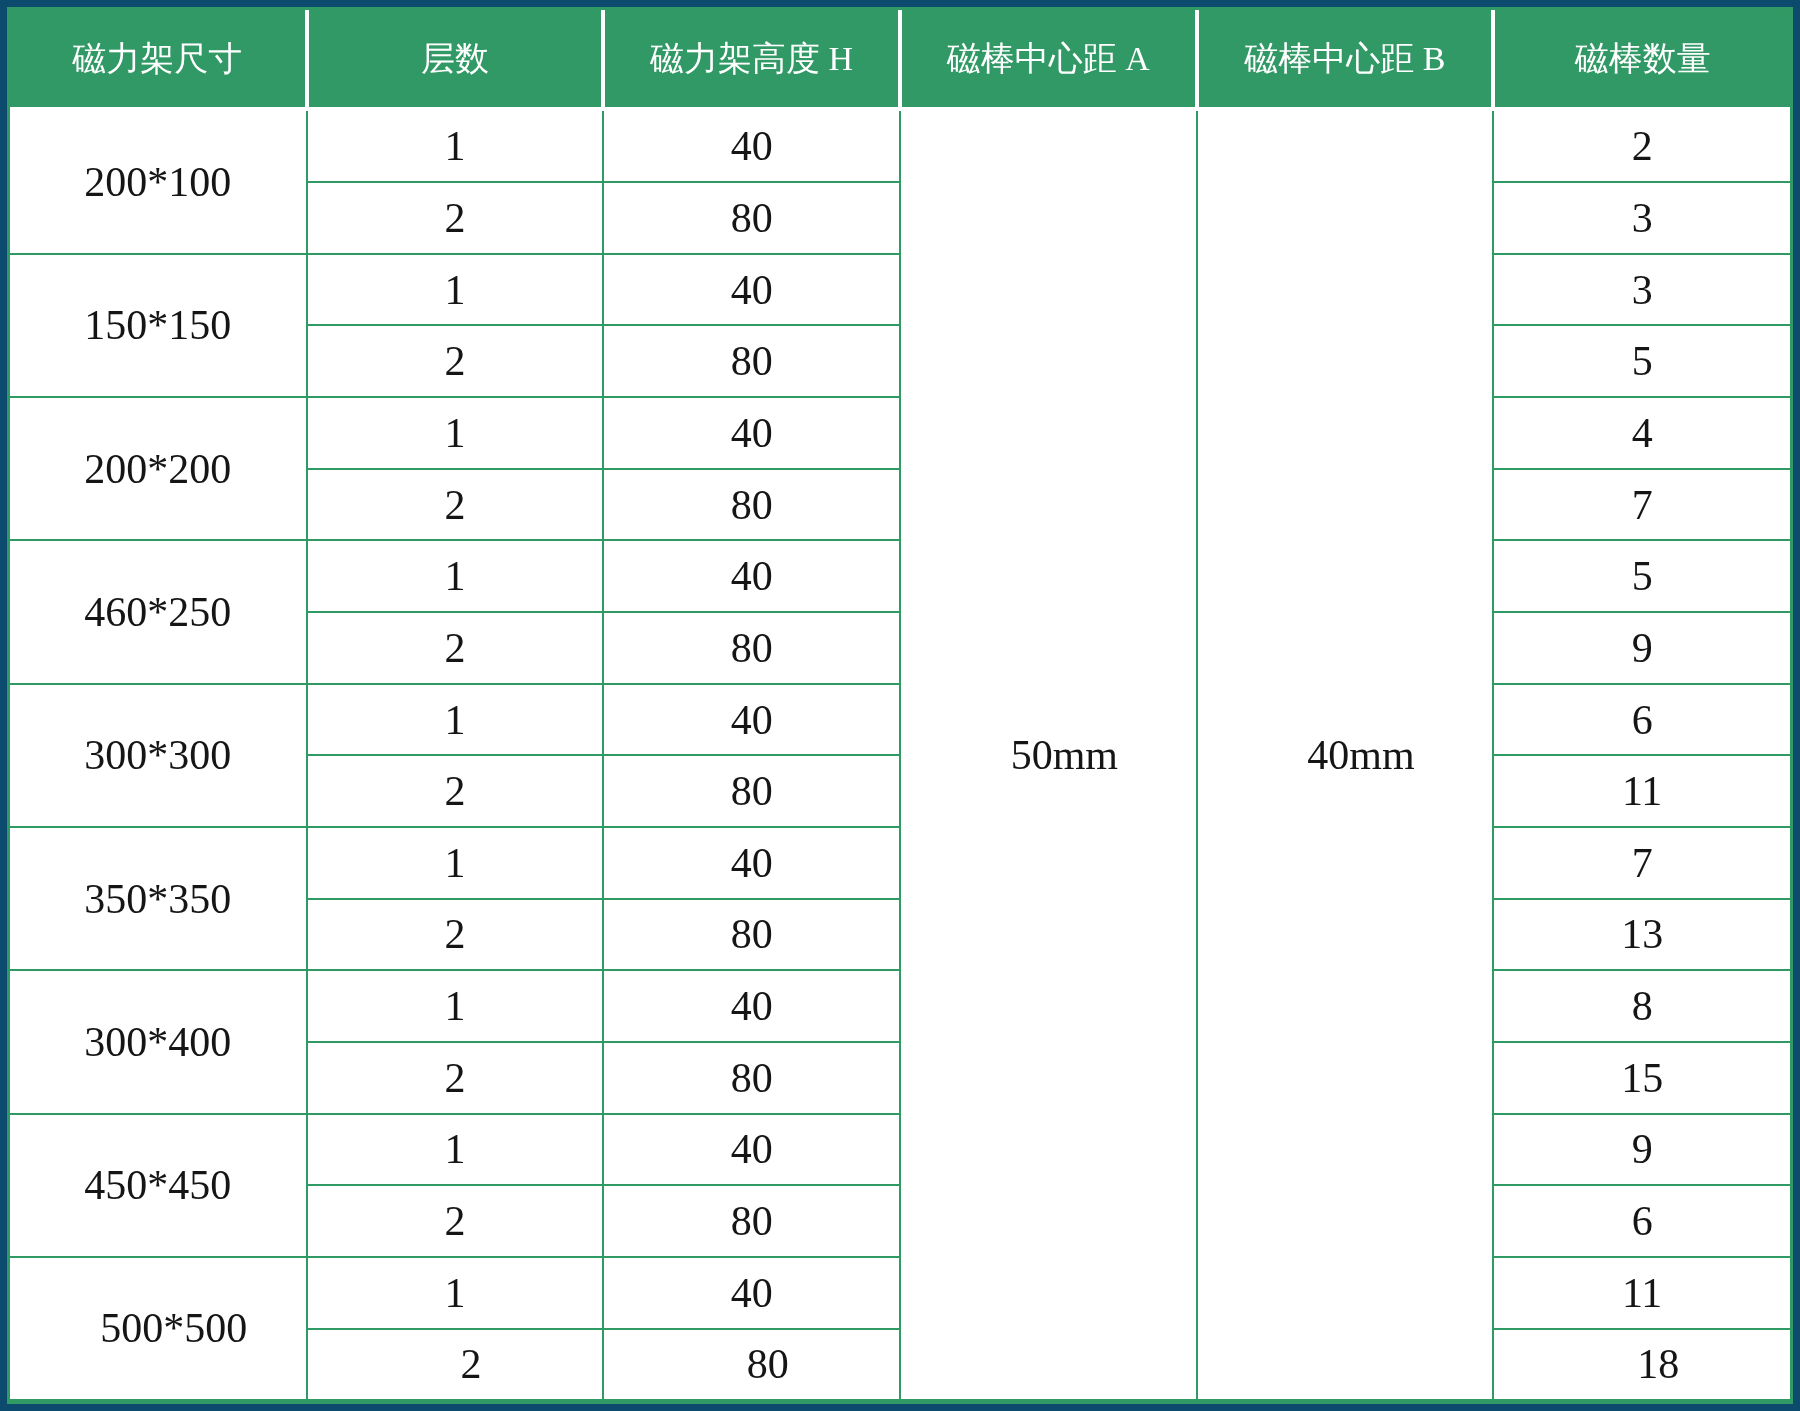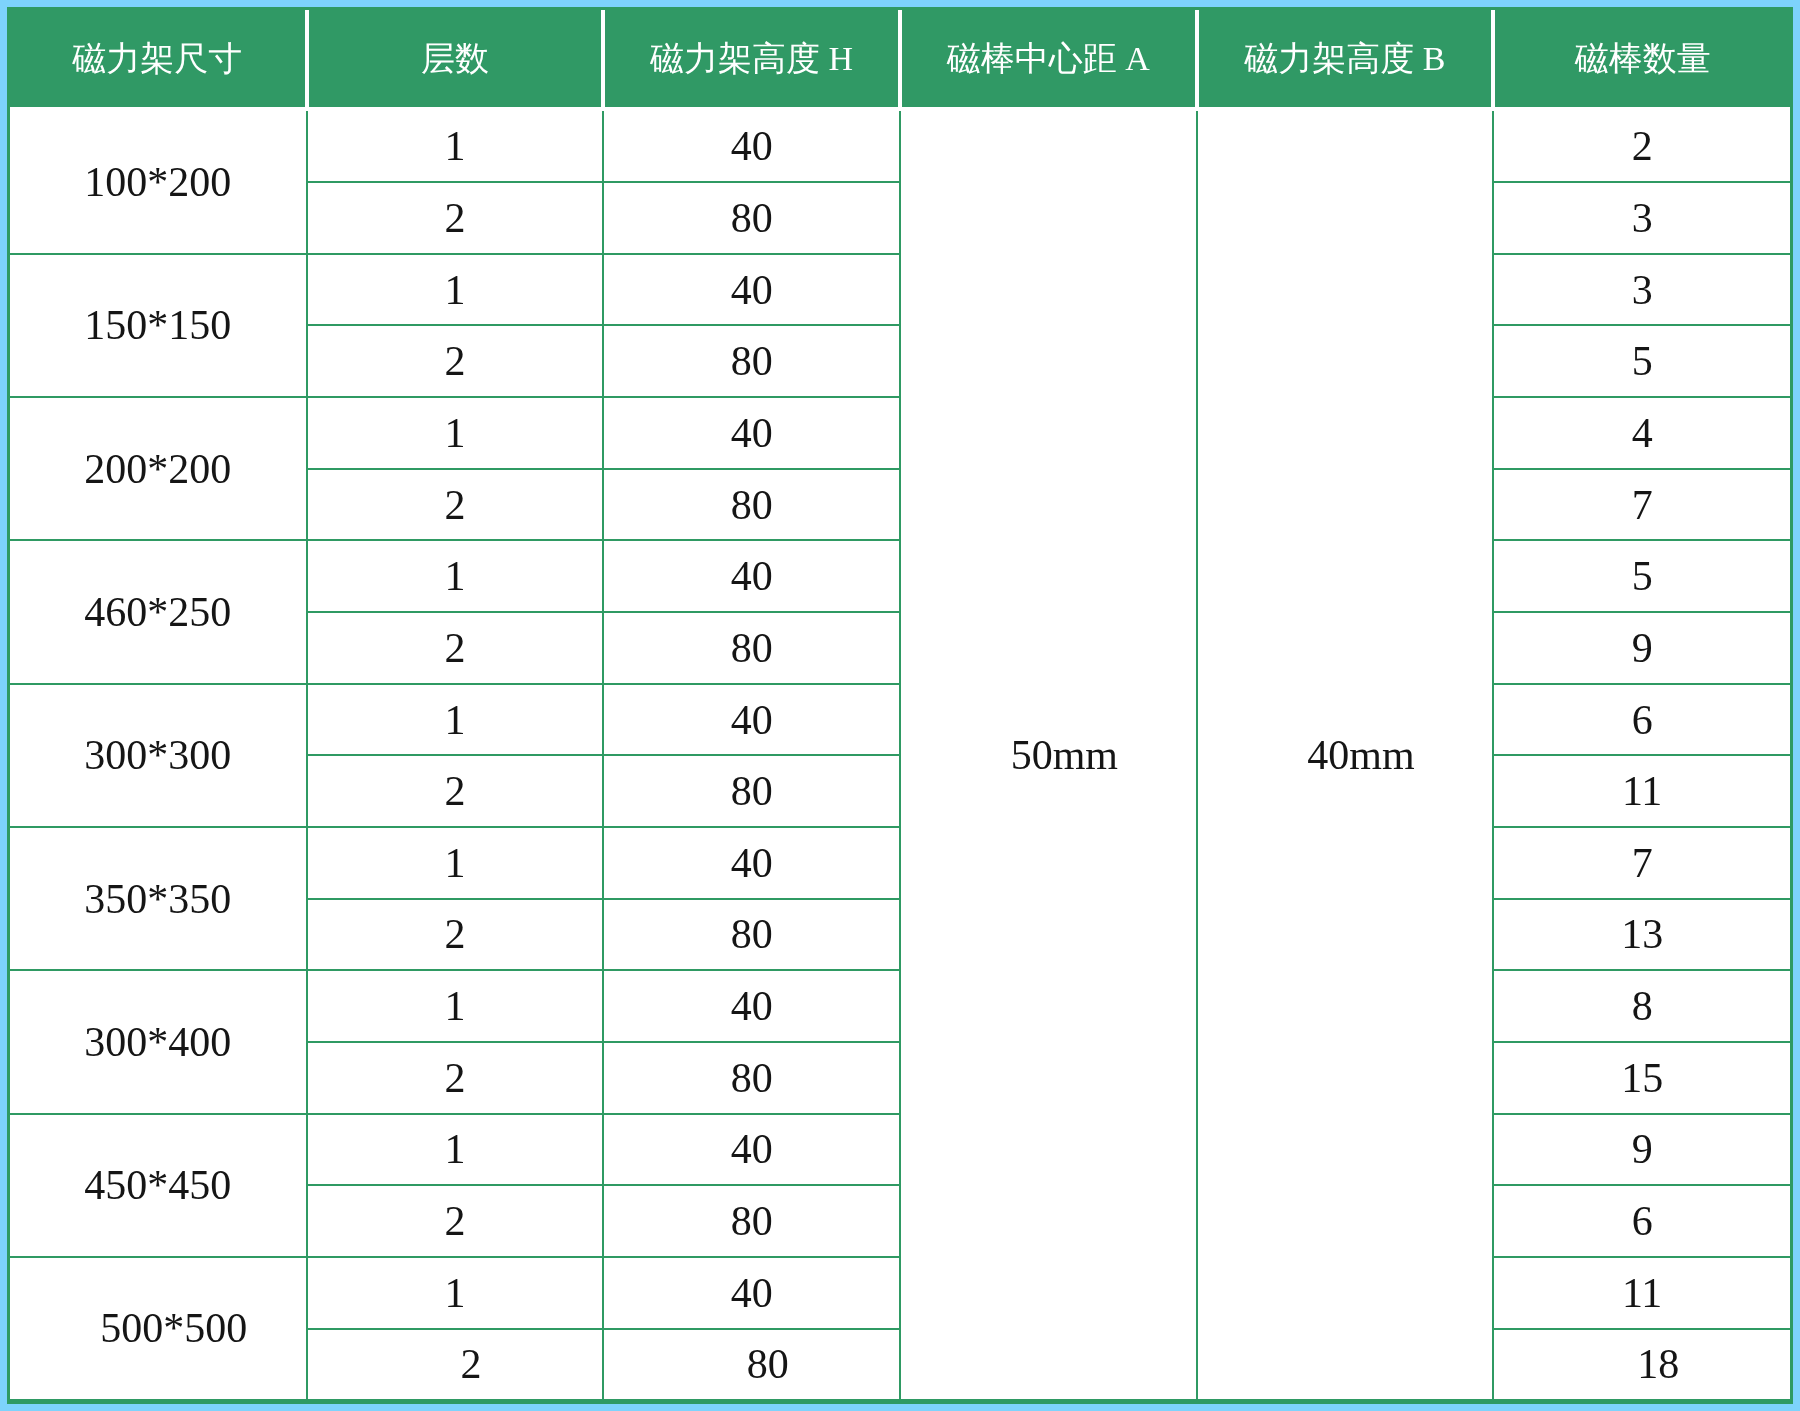--- a/index.html
+++ b/index.html
@@ -4,21 +4,21 @@
 <style>
   html, body {
     margin: 0;
     padding: 0;
     background: #ffffff;
   }
   .page {
     position: relative;
     width: 1800px;
     height: 1411px;
-    background: #7dd3fc;
+    background: #0c4a6e;
     font-family: "Liberation Serif", "DejaVu Serif", serif;
   }
   .table-frame {
     position: absolute;
     left: 7px;
     top: 7px;
     width: 1780px;
     height: 1389px;
     border: 3px solid #2f9a63;
     border-bottom-width: 5px;
@@ -69,27 +69,27 @@
 
 <div class="page">
   <div class="table-frame">
     <table class="spec">
       <thead>
         <tr>
           <th>磁力架尺寸</th>
           <th>层数</th>
           <th>磁力架高度 H</th>
           <th>磁棒中心距 A</th>
-          <th>磁力架高度 B</th>
+          <th>磁棒中心距 B</th>
           <th>磁棒数量</th>
         </tr>
       </thead>
       <tbody>
         <tr>
-          <td rowspan="2">100*200</td>
+          <td rowspan="2">200*100</td>
           <td>1</td>
           <td>40</td>
           <td rowspan="18" class="eb">50mm</td>
           <td rowspan="18" class="eb">40mm</td>
           <td class="qty">2</td>
         </tr>
         <tr>
           <td>2</td>
           <td>80</td>
           <td class="qty">3</td>

